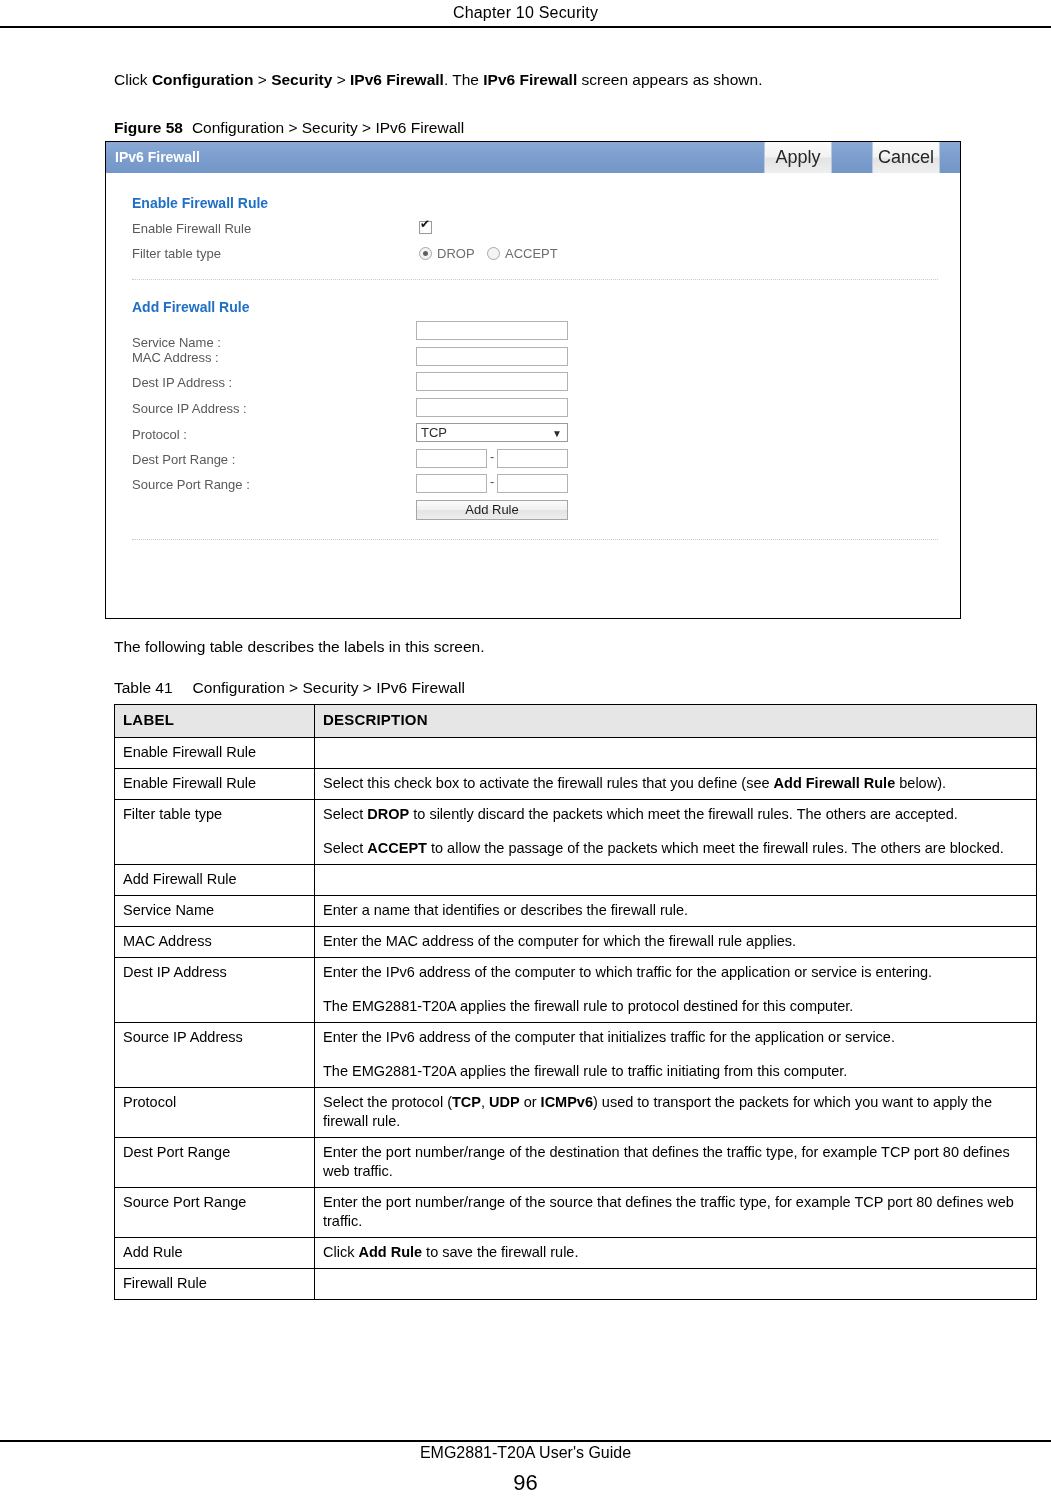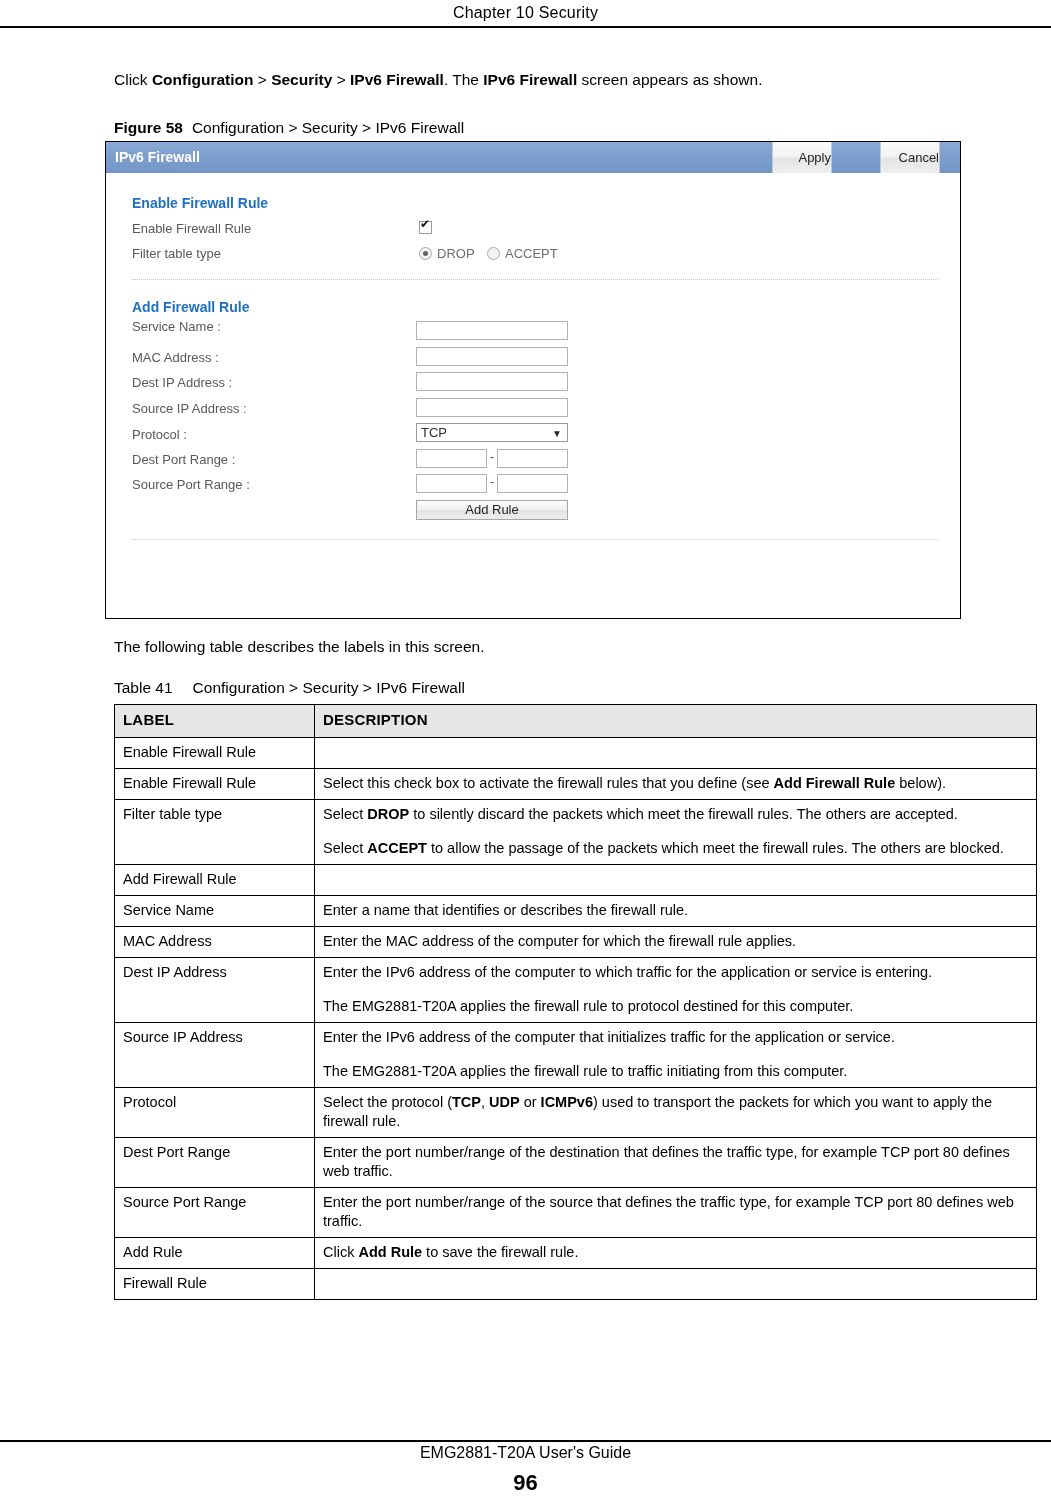--- a/index.html
+++ b/index.html
@@ -102,28 +102,28 @@
     top: 0;
     line-height: 31px;
     font-size: 14px;
     font-weight: bold;
     color: #ffffff;
   }
   .tbar-btn {
     position: absolute;
     top: 0;
     height: 31px;
-    width: 60px;
+    width: 68px;
     background: linear-gradient(180deg,#fbfbfb 0%,#f2f2f2 48%,#e3e3e3 52%,#efefef 100%);
     border-left: 1px solid #b9c9de;
     border-right: 1px solid #b9c9de;
     box-sizing: border-box;
-    font-size: 13px;
+    font-size: 18px;
     line-height: 31px;
-    text-align: right;
+    text-align: center;
     color: #262626;
   }
   .tbar-btn.apply  { right: 128px; }
   .tbar-btn.cancel { right: 20px; }
 
   .section-head {
     position: absolute;
     font-size: 14px;
     font-weight: bold;
     color: #1f6fc4;
@@ -311,21 +311,21 @@
     text-align: center;
     font-size: 16px;
   }
   .footer-page {
     position: absolute;
     top: 1470px;
     left: 0;
     width: 1051px;
     text-align: center;
     font-size: 22px;
-    font-weight: bold;
+    font-weight: normal;
   }
 </style>
 </head>
 <body>
 
 <div class="page-header">
   <span class="chapter-title">Chapter 10 Security</span>
 </div>
 <div class="header-rule"></div>
 
@@ -352,21 +352,21 @@
   <div class="field-label" style="left:26px; top:104px;">Filter table type</div>
   <div class="radio on" style="left:313px; top:105px;"></div>
   <div class="radio-label" style="left:331px; top:104px;">DROP</div>
   <div class="radio" style="left:381px; top:105px;"></div>
   <div class="radio-label" style="left:399px; top:104px;">ACCEPT</div>
 
   <div class="dotted-sep" style="top:137px;"></div>
 
   <div class="section-head" style="left:26px; top:157px;">Add Firewall Rule</div>
 
-  <div class="field-label" style="left:26px; top:177px;text-align:right;">Service Name :</div>
+  <div class="field-label" style="left:26px; top:193px;text-align:right;">Service Name :</div>
   <div class="txtbox" style="left:310px; top:179px; width:152px;"></div>
 
   <div class="field-label" style="left:26px; top:208px;">MAC Address :</div>
   <div class="txtbox" style="left:310px; top:205px; width:152px;"></div>
 
   <div class="field-label" style="left:26px; top:233px;">Dest IP Address :</div>
   <div class="txtbox" style="left:310px; top:230px; width:152px;"></div>
 
   <div class="field-label" style="left:26px; top:259px;">Source IP Address :</div>
   <div class="txtbox" style="left:310px; top:256px; width:152px;"></div>

